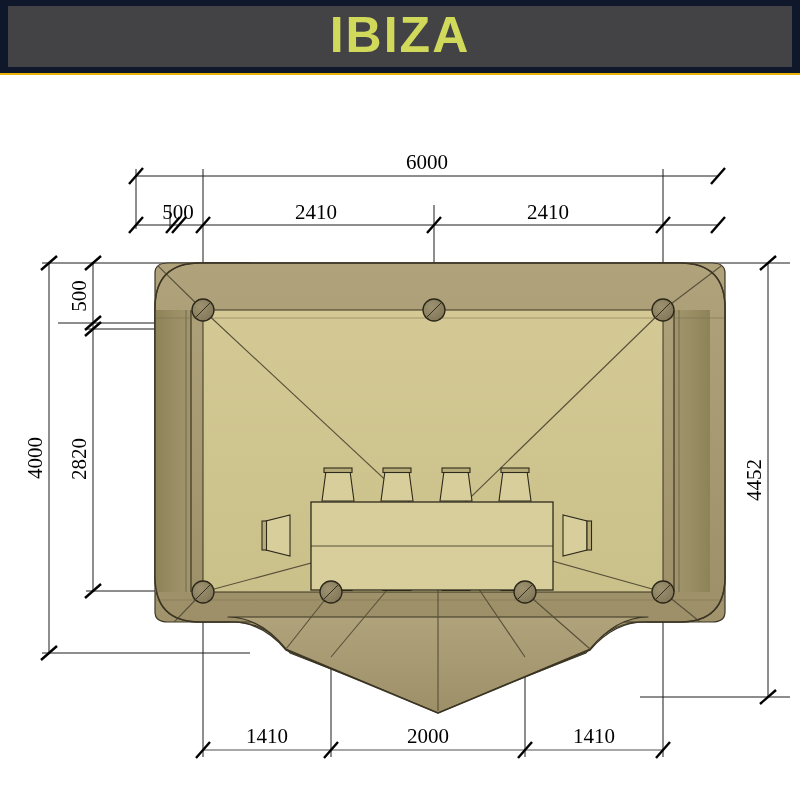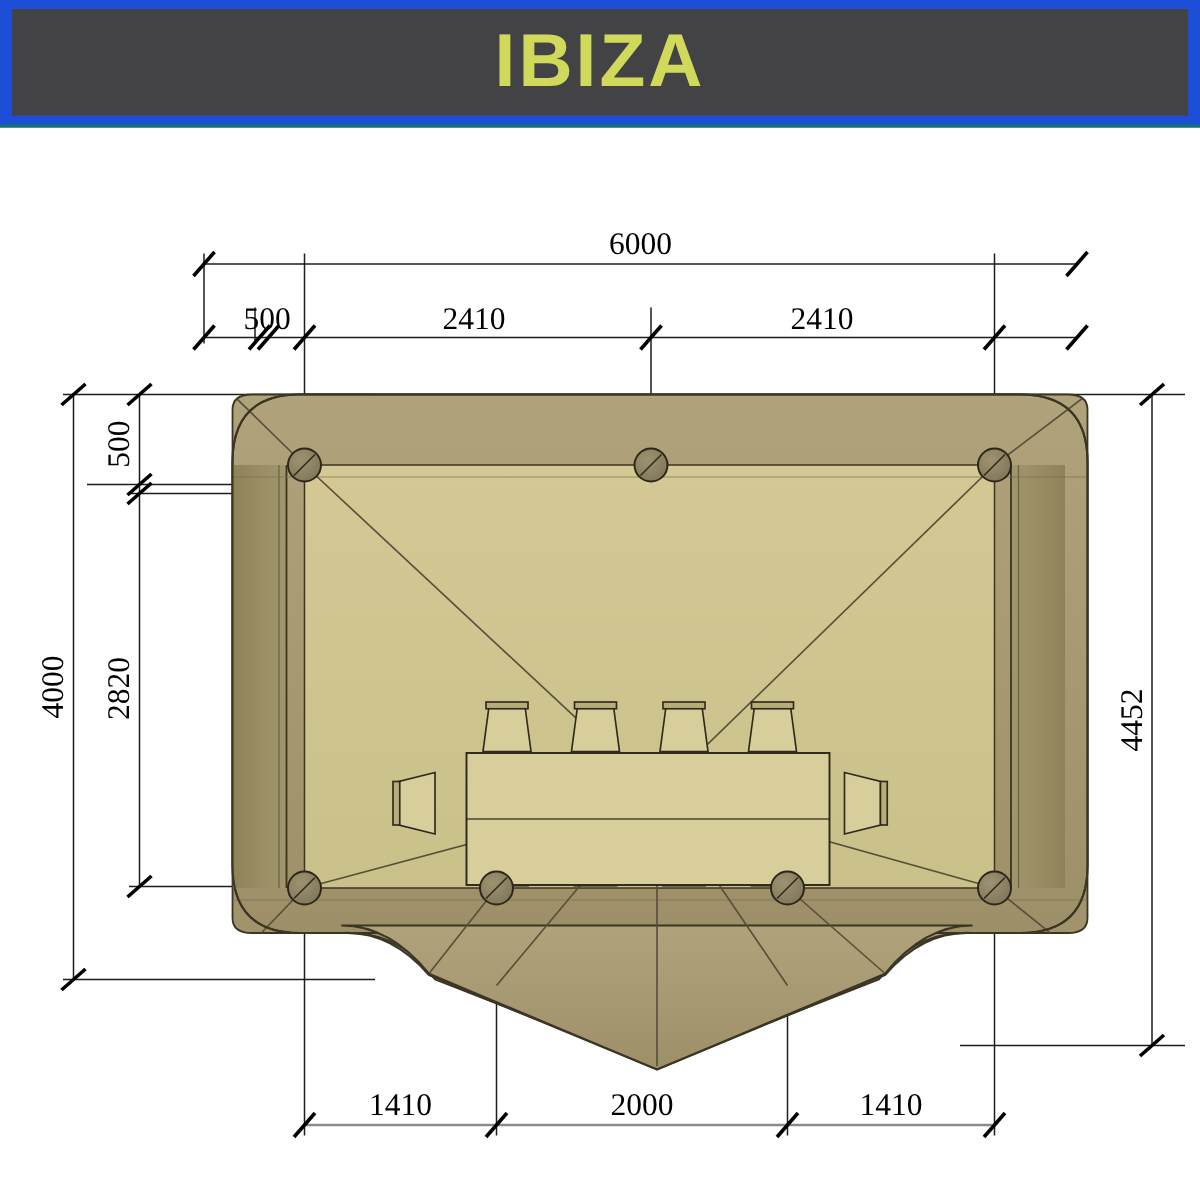--- a/index.html
+++ b/index.html
@@ -20,24 +20,24 @@
     width: 800px;
     height: 790px;
     background: #ffffff;
   }
   
   .titlebar {
     position: absolute;
     left: 0;
     top: 0;
     width: 800px;
-    height: 85px;
-    background: #1d4ed8;
+    height: 75px;
+    background: #0f172a;
     box-sizing: border-box;
-    border-bottom: 2px solid #0f766e;
+    border-bottom: 2px solid #eab308;
     display: flex;
     align-items: center;
     justify-content: center;
   }
   .titlebar-inner {
     position: absolute;
     left: 8px;
     top: 6px;
     right: 8px;
     bottom: 6px;

